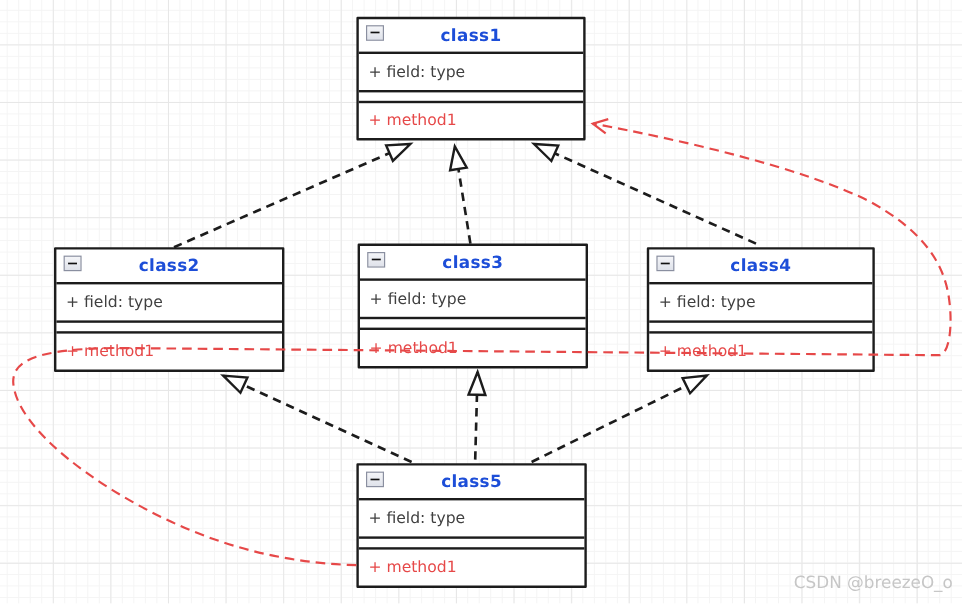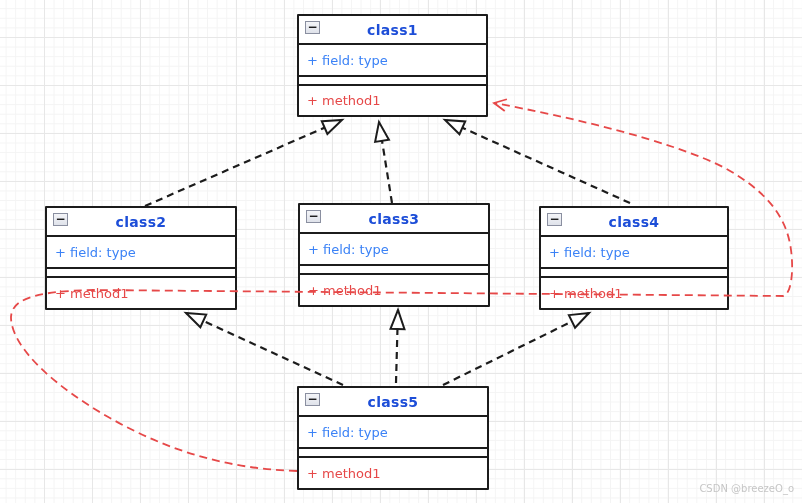--- a/index.html
+++ b/index.html
@@ -34,31 +34,31 @@
     display:flex;align-items:center;justify-content:center;flex:none;
   }
   .collapse{
     position:absolute;left:6px;top:5px;width:15px;height:13px;
     border:1px solid var(--icon-border);
     background:linear-gradient(#f4f5f8,var(--icon-bg));
     color:#111;font-size:12px;line-height:10px;text-align:center;
     font-weight:bold;cursor:pointer;
   }
   .title{font-size:14px;font-weight:bold;color:#1d4ed8;letter-spacing:.3px;}
-  .row{display:flex;align-items:center;padding-left:8px;font-size:13px;color:#3b82f6;}
+  .row{display:flex;align-items:center;padding-left:8px;font-size:13px;color:#404040;}
   .row.field{height:32px;border-bottom:2px solid var(--ink);flex:none;}
   .row.thin{height:9px;border-bottom:2px solid var(--ink);flex:none;padding:0;}
   .row.method{flex:1;color:var(--red);border-radius:14px;}
   svg.wires{position:absolute;left:0;top:0;z-index:10;pointer-events:none;}
   .black-dash{stroke:var(--ink);stroke-width:2.2;fill:none;stroke-dasharray:7 5;}
   .red-dash{stroke:var(--red);stroke-width:1.8;fill:none;stroke-dasharray:8 5;}
   .tri-head{fill:#ffffff;stroke:var(--ink);stroke-width:2;}
   .open-head{fill:none;stroke:var(--red);stroke-width:1.8;}
   .watermark{
-    position:absolute;right:8px;bottom:9px;font-size:10px;color:var(--wm);z-index:12;
+    position:absolute;right:8px;bottom:9px;font-size:14px;color:var(--wm);z-index:12;
   }
 </style>
 </head>
 <body>
 
 <div class="canvas">
 
   <div class="cls" style="left:297px;top:14px;width:191px;height:103px">
     <div class="hdr">
       <span class="collapse">−</span>

